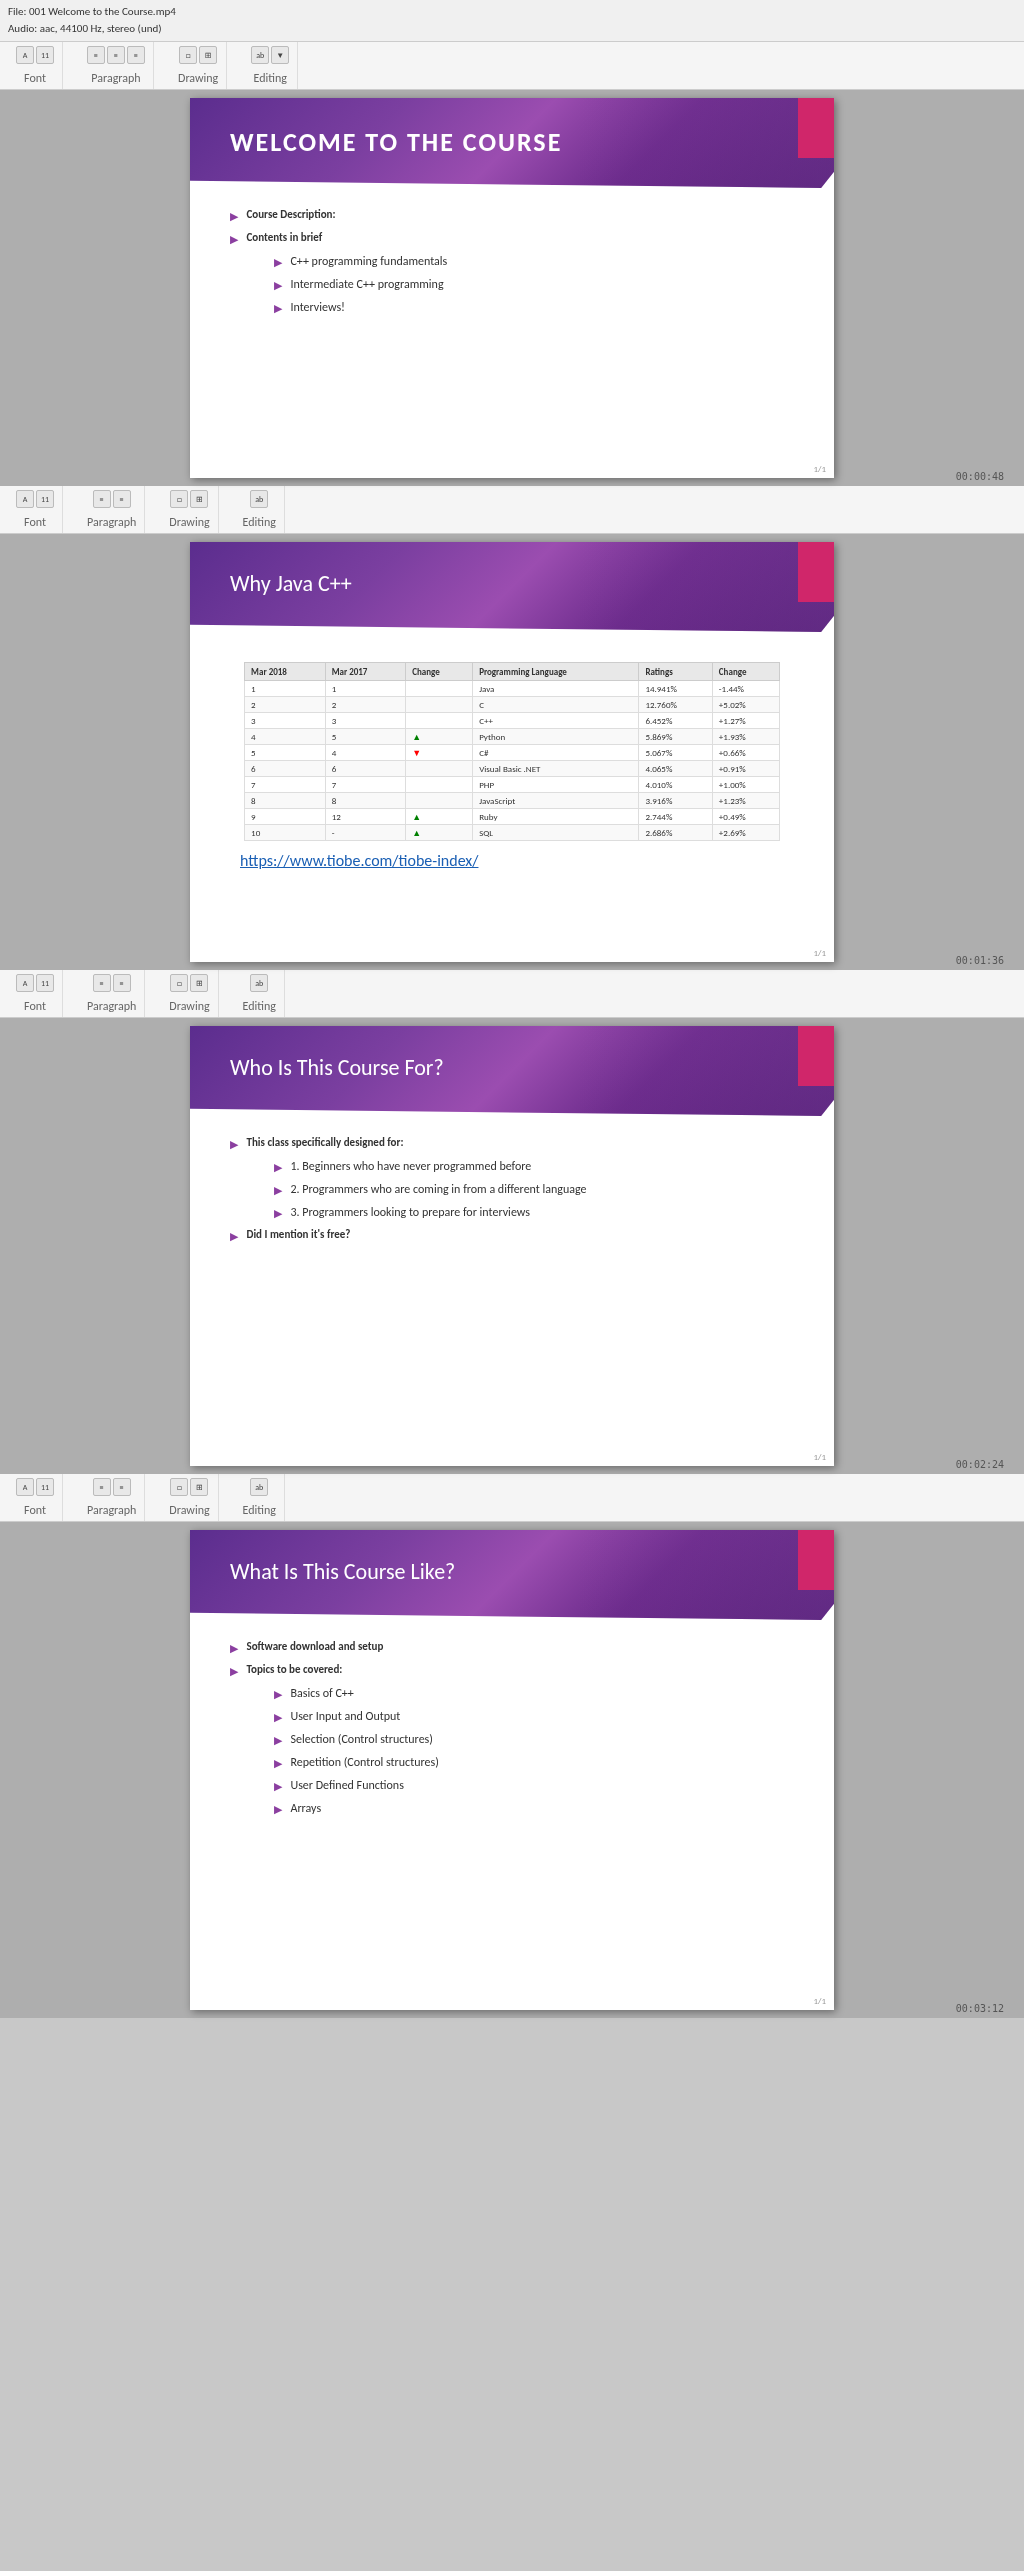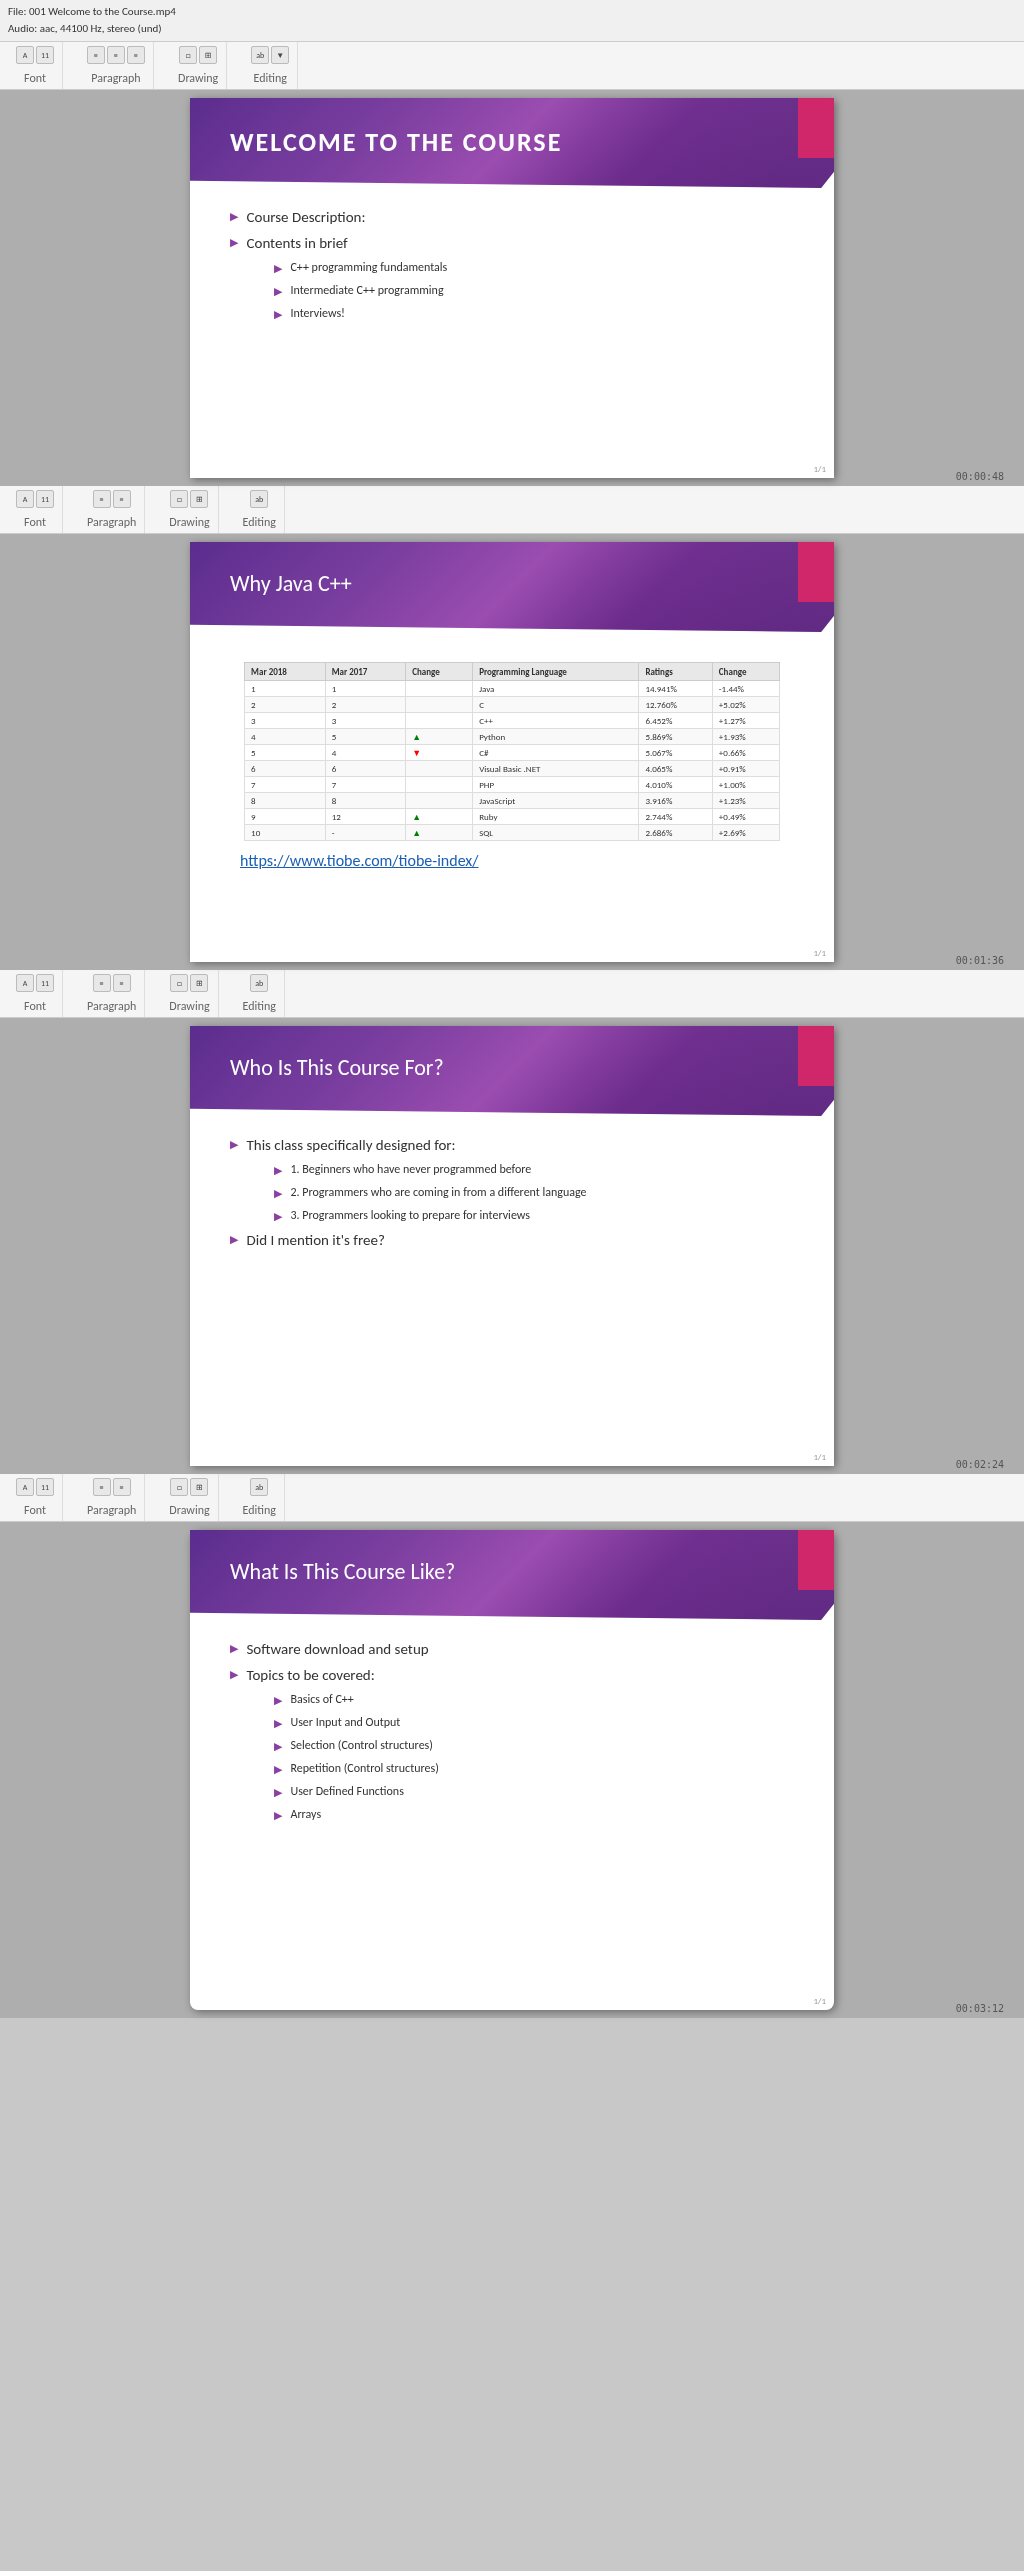--- a/index.html
+++ b/index.html
@@ -120,22 +120,22 @@
     .bullet-arrow.sub {
       color: #8b3fa0;
       margin-left: 20px;
     }
 
     .bullet-item.sub {
       margin-left: 24px;
     }
 
     .bullet-text {
-      font-weight: 400;
-      font-size: 15px;
+      font-weight: 700;
+      font-size: 11px;
     }
 
     .bullet-text.sub {
       font-weight: 400;
       font-size: 12px;
     }
 
     
     .slide-num {
       position: absolute;
@@ -547,21 +547,21 @@
     </div>
     <div class="toolbar-group">
       <div class="toolbar-row">
         <div class="tb-btn">ab</div>
       </div>
       <div class="toolbar-label">Editing</div>
     </div>
   </div>
 
   <div class="slide-area">
-    <div class="slide" style="min-height:480px;border-radius:8px;">
+    <div class="slide" style="min-height:480px;">
       <div class="corner-accent"></div>
       <div class="slide-banner">
         <h2>What Is This Course Like?</h2>
       </div>
       <div class="slide-content">
         <div class="bullet-item">
           <span class="bullet-arrow">▶</span>
           <span class="bullet-text">Software download and setup</span>
         </div>
         <div class="bullet-item" style="margin-top:8px;">

